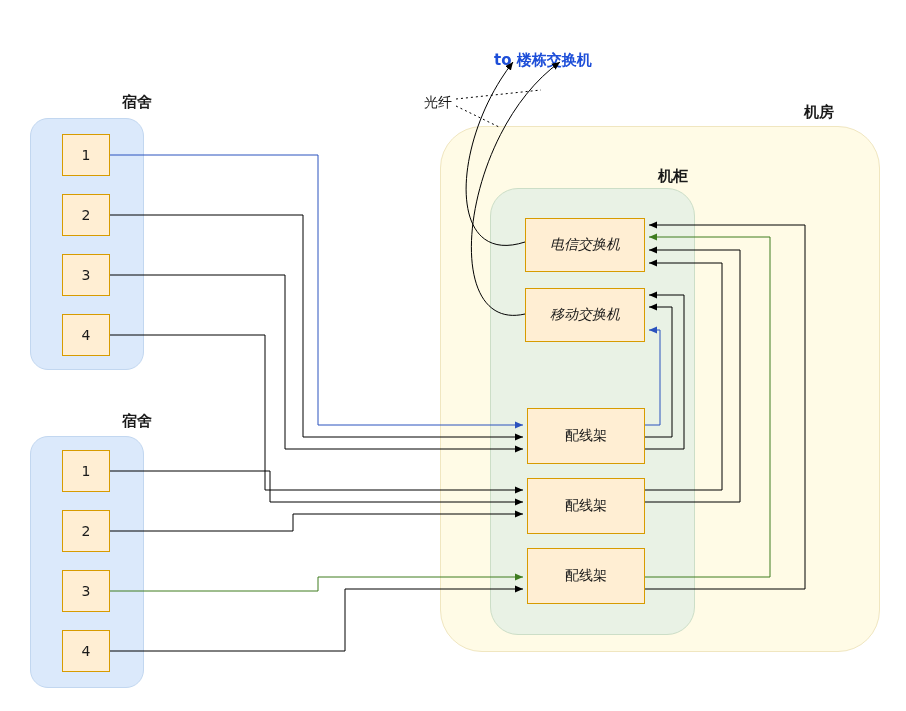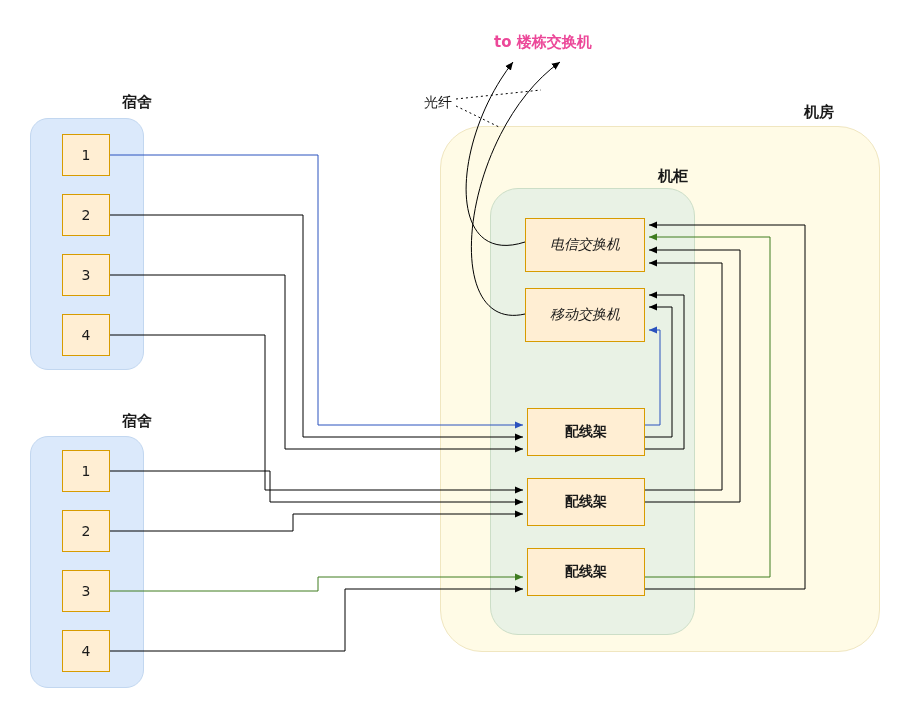--- a/index.html
+++ b/index.html
@@ -11,22 +11,22 @@
   .dorm{background:#dbe9fb;border:1px solid #c2d7f0;border-radius:18px;}
   .machine-room{background:#fffbe6;border:1px solid #f0e6c0;border-radius:42px;}
   .cabinet{background:#e9f2e5;border:1px solid #ccdec7;border-radius:28px;}
   .group-label{position:absolute;font-size:15px;font-weight:bold;white-space:nowrap;}
   .node{
     position:absolute;box-sizing:border-box;background:#ffeed3;border:1px solid #d79b00;
     display:flex;align-items:center;justify-content:center;font-size:14px;white-space:nowrap;
   }
   .room{width:48px;height:42px;}
   .device{width:120px;height:54px;font-style:italic;}
-  .panel{width:118px;height:48px;font-weight:bold;}
-  .uplink-label{position:absolute;left:494px;top:33px;font-size:15px;font-weight:bold;color:#ec4899;white-space:nowrap;}
+  .panel{width:118px;height:56px;}
+  .uplink-label{position:absolute;left:494px;top:51px;font-size:15px;font-weight:bold;color:#1d4ed8;white-space:nowrap;}
   .fiber-label{position:absolute;left:424px;top:94px;font-size:14px;white-space:nowrap;}
   .wiring{position:absolute;left:0;top:0;pointer-events:none;}
 </style>
 </head>
 <body>
 
 <div class="canvas">
 
   <div class="container-box machine-room" style="left:440px;top:126px;width:440px;height:526px;"></div>
   <div class="group-label" style="left:804px;top:103px;">机房</div>

